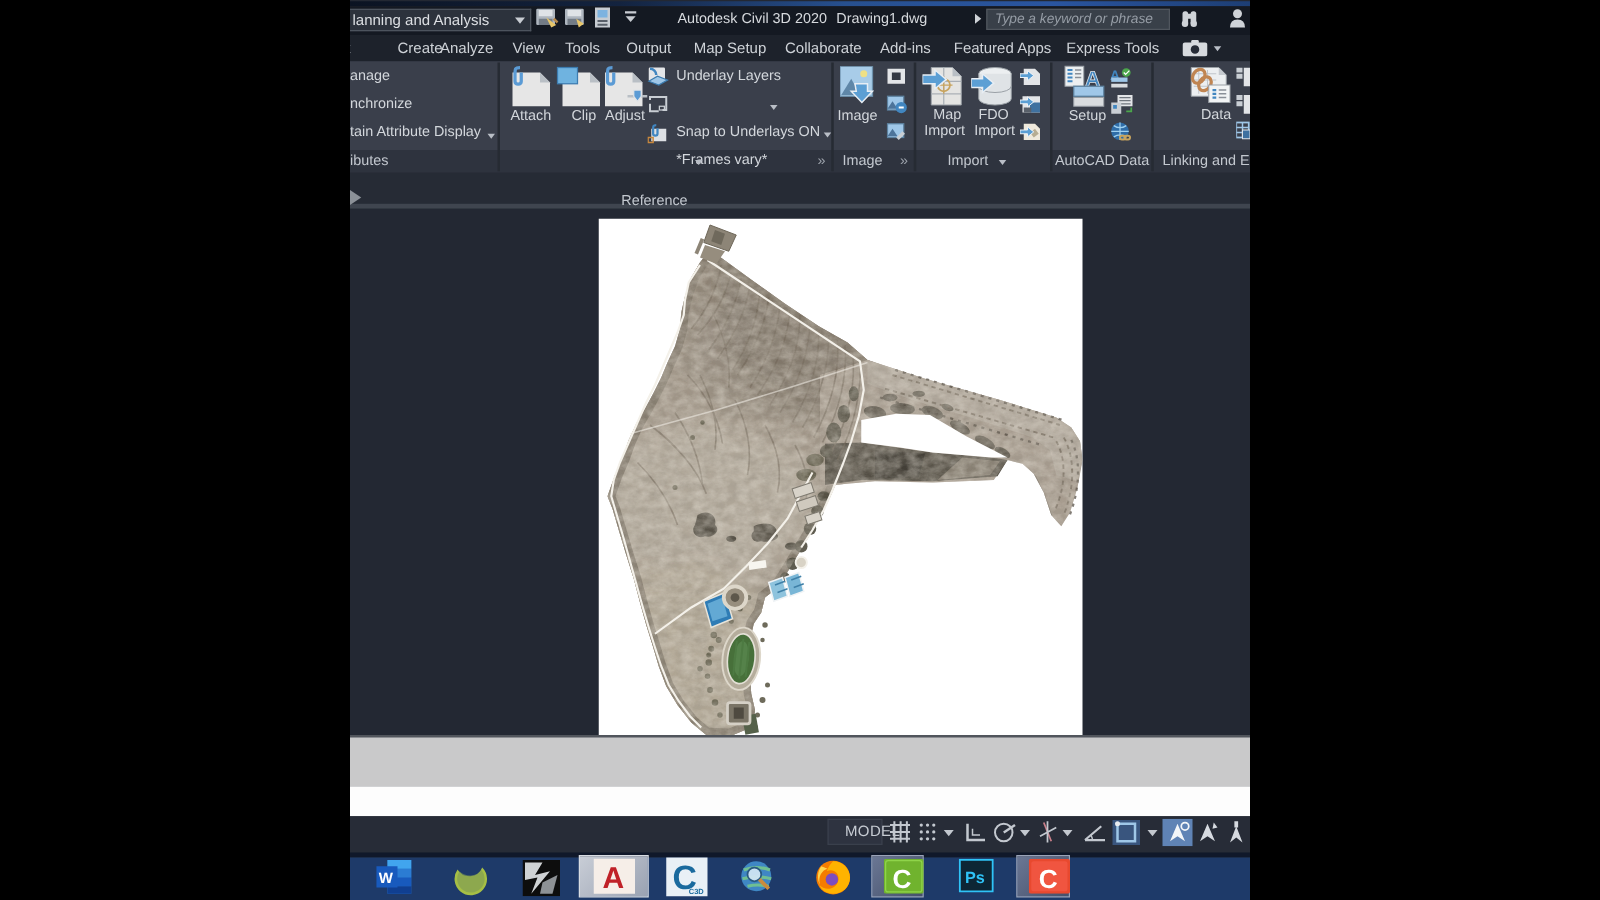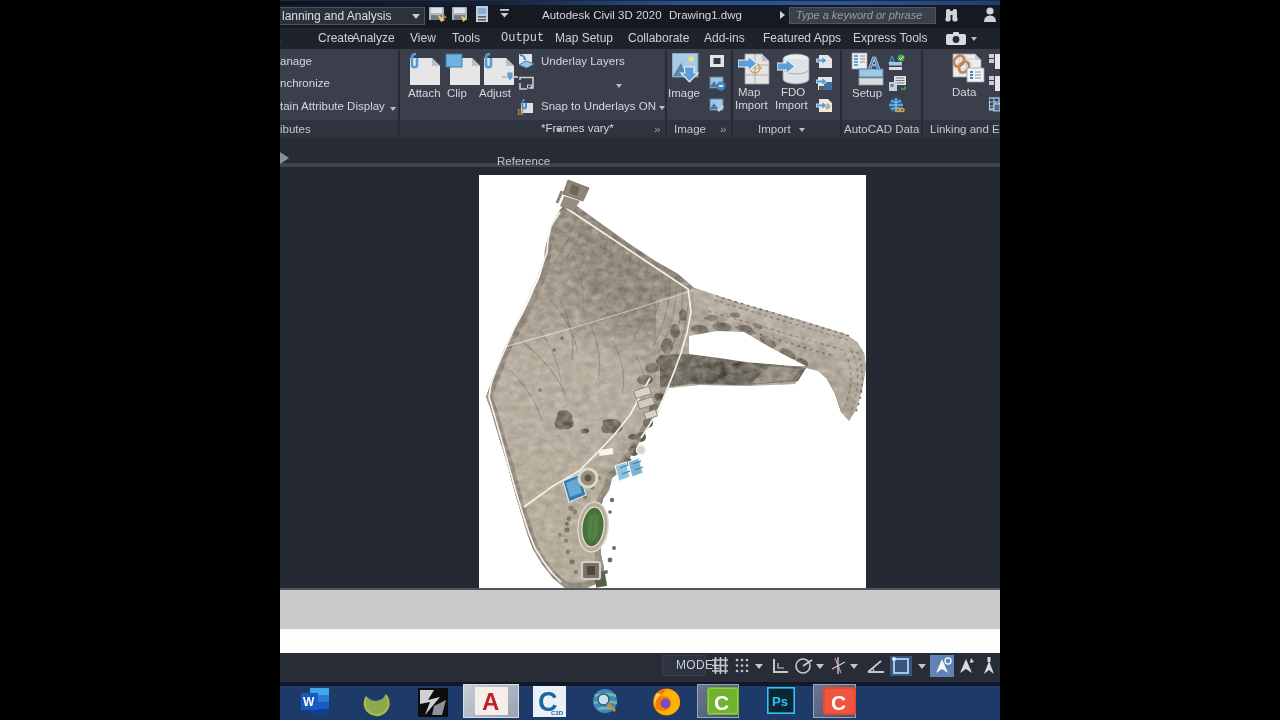--- a/index.html
+++ b/index.html
@@ -36,21 +36,21 @@
   #searchbox { left:509px; top:7px; width:147px; height:17px; background:#394049;
     border:1px solid #50565e; color:#969da6; font-style:italic; font-size:11px;
     line-height:15px; padding-left:6px; }
 
   
   .tab { position:absolute; top:31px; color:#ced2d7; font-size:12px; white-space:nowrap; }
 
   
   .rlabel { position:absolute; top:123px; color:#c3c8cf; font-size:11.5px; white-space:nowrap; }
   .rsep { position:absolute; top:50px; width:2px; height:87px; background:#262b33; }
-  .btnlabel { position:absolute; color:#d3d7dc; font-size:11.5px; text-align:left; white-space:nowrap; }
+  .btnlabel { position:absolute; color:#d3d7dc; font-size:11.5px; text-align:right; white-space:nowrap; }
   .smalltext { position:absolute; color:#d3d7dc; font-size:11.5px; white-space:nowrap; }
   .darr { position:absolute; width:0; height:0; border-left:3.5px solid transparent;
     border-right:3.5px solid transparent; border-top:4px solid #b9bec6; }
 </style>
 </head>
 <body>
 <div id="app">
   <div id="topline" class="abs"></div>
   <div id="titlebar" class="abs"></div>
   <div id="tabbar" class="abs"></div>
@@ -118,21 +118,21 @@
       </g>
     </svg>
   </div>
 
   <div id="tabs">
     <span class="tab" style="left:-7px;">rt</span>
     <span class="tab" style="left:38px;">Create</span>
     <span class="tab" style="left:72px;">Analyze</span>
     <span class="tab" style="left:130px;">View</span>
     <span class="tab" style="left:172px;">Tools</span>
-    <span class="tab" style="left:221px;font-family:Liberation Mono, monospace;">Output</span>
+    <span class="tab" style="left:221px;">Output</span>
     <span class="tab" style="left:275px;">Map Setup</span>
     <span class="tab" style="left:348px;">Collaborate</span>
     <span class="tab" style="left:424px;">Add-ins</span>
     <span class="tab" style="left:483px;">Featured Apps</span>
     <span class="tab" style="left:573px;">Express Tools</span>
     <svg class="abs" style="left:666px;top:32px;" width="20" height="14" viewBox="0 0 20 14">
       <rect x="0" y="2" width="20" height="11" rx="2" fill="#d7dade"></rect>
       <circle cx="10" cy="7.5" r="3.4" fill="#272c37"></circle>
       <rect x="7" y="0" width="6" height="3" rx="1" fill="#d7dade"></rect>
     </svg>

